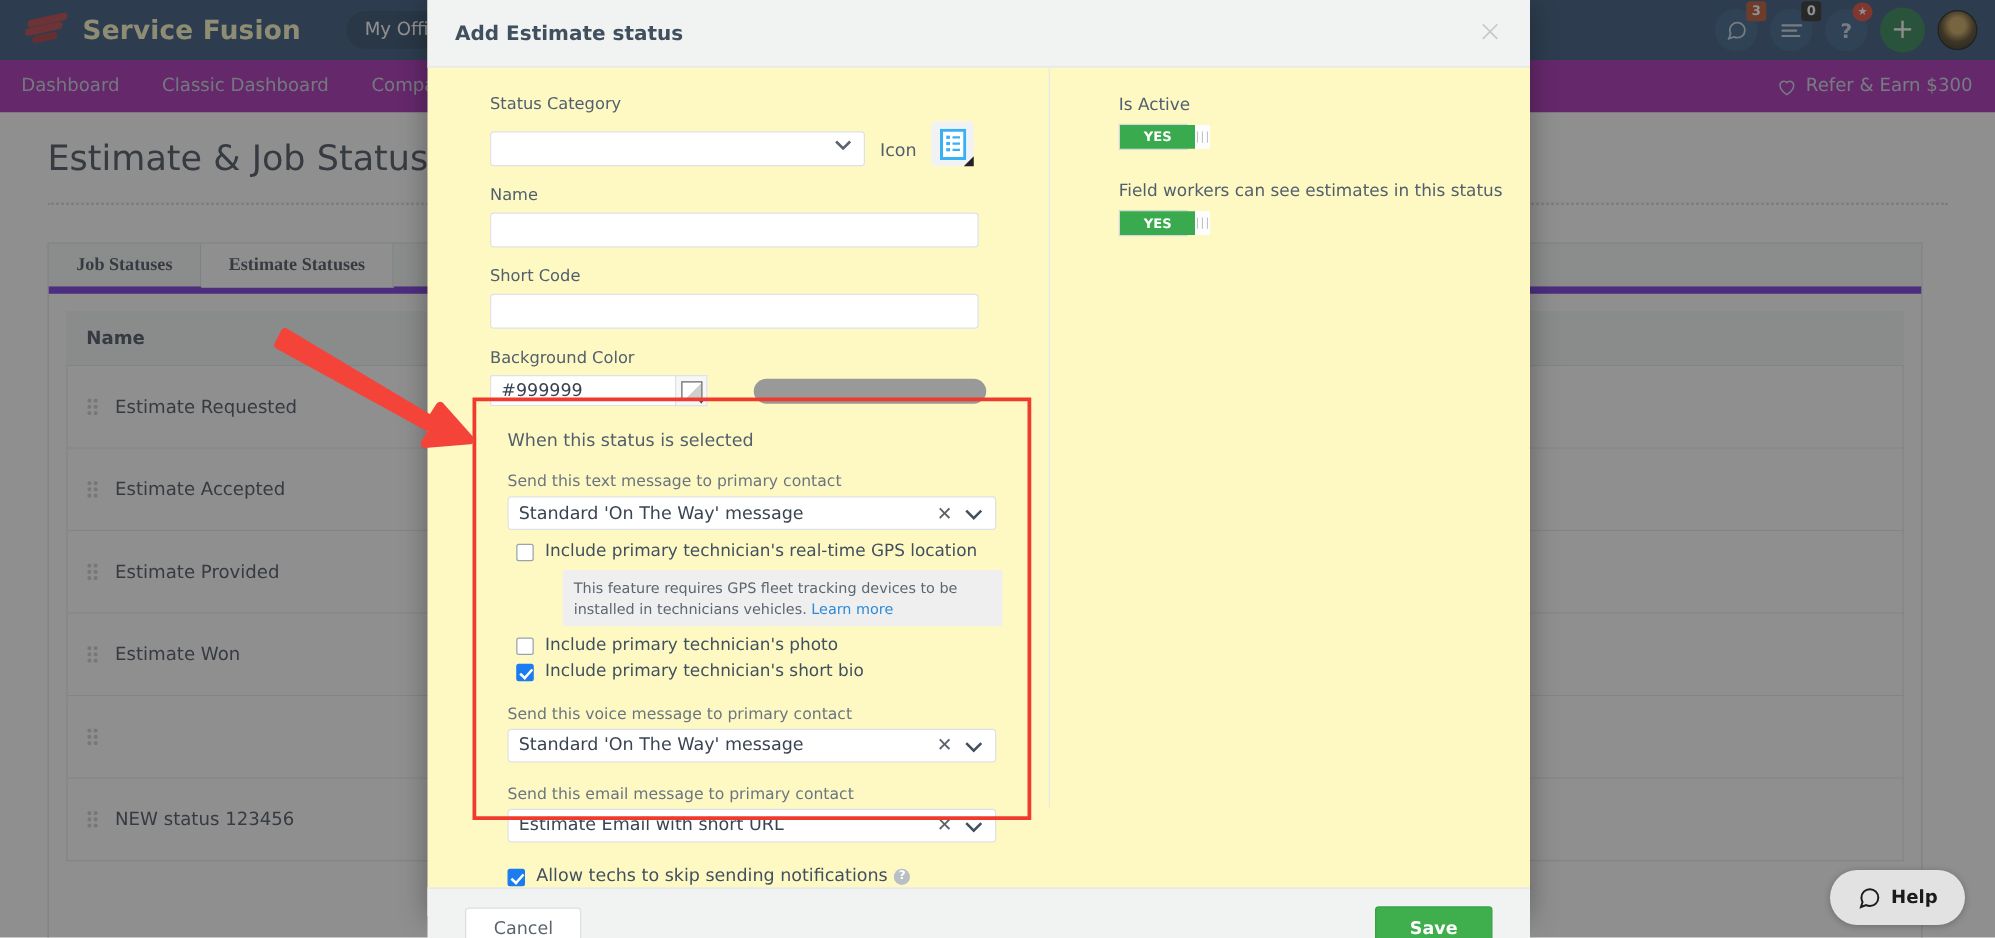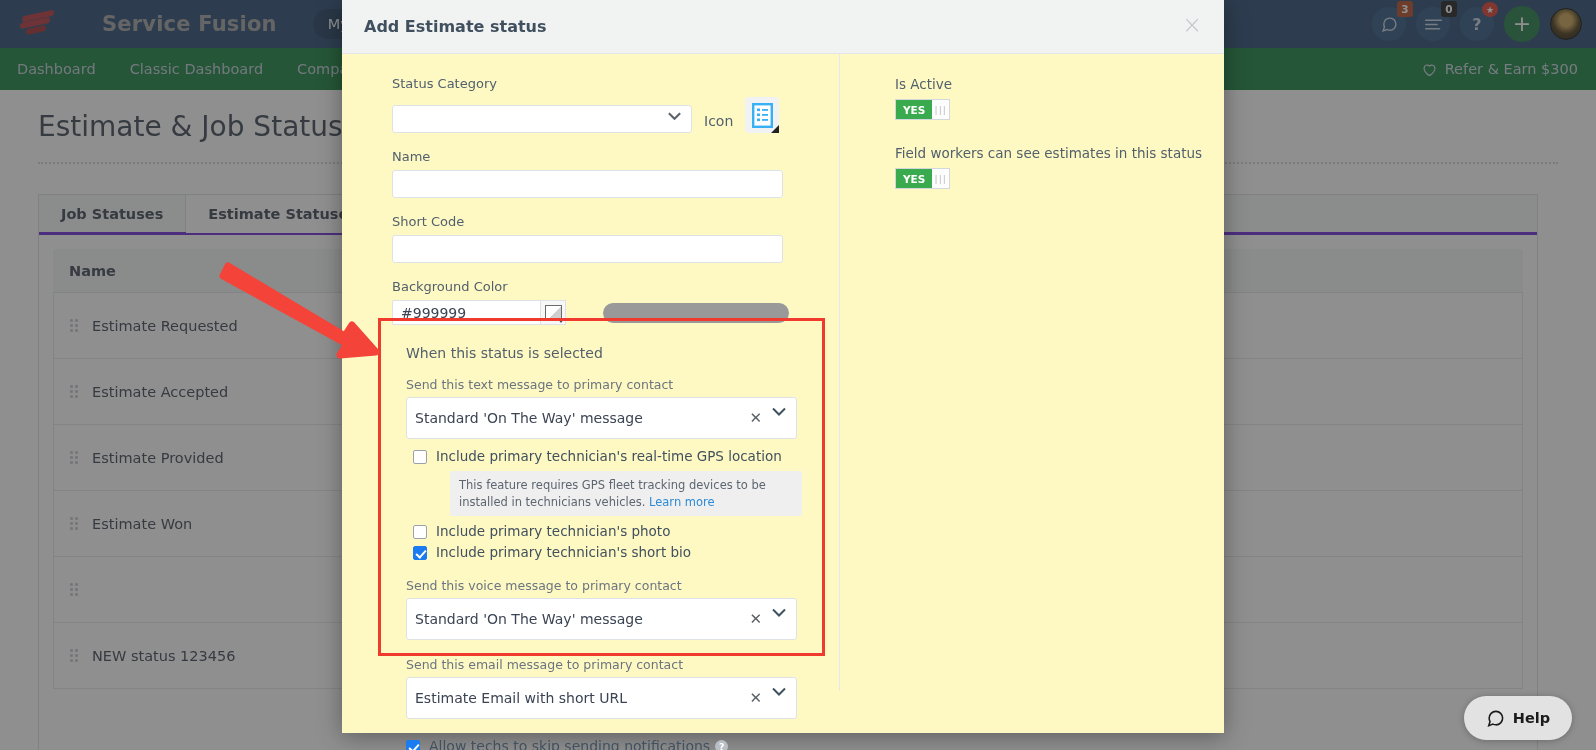--- a/index.html
+++ b/index.html
@@ -26,23 +26,22 @@
   .brand { display: flex; align-items: center; gap: 10px; margin-left: 20px; }
   .brand-logo { width: 36px; height: 30px; position: relative; }
   .brand-logo i {
     position: absolute; display: block; background: #b5333a;
     border-radius: 3px; transform: skewY(-12deg);
   }
   .brand-logo i:nth-child(1) { left: 2px;  top: 4px;  width: 32px; height: 6px; }
   .brand-logo i:nth-child(2) { left: 0px;  top: 11px; width: 30px; height: 6px; }
   .brand-logo i:nth-child(3) { left: 6px;  top: 18px; width: 20px; height: 6px; background:#9e2b30; }
   .brand-name {
-    color: #a3a3a3; font-size: 21px; font-weight: bold;
+    color: #fef9c3; font-size: 21px; font-weight: bold;
     letter-spacing: .2px;
-    margin-left: 36px;
   }
   .topnav { display: flex; align-items: center; gap: 4px; margin-left: 36px; }
   .topnav .item {
     color: #c4cfdd; font-size: 14.5px; padding: 7px 15px; border-radius: 16px;
     white-space: nowrap;
   }
   .topnav .item.active { background: #1d3c5e; color: #ffffff; }
 
   .topright {
     position: absolute; right: 14px; top: 0; height: 48px;
@@ -70,21 +69,21 @@
   }
   .avatar {
     width: 32px; height: 32px; border-radius: 50%;
     background: radial-gradient(circle at 50% 38%, #c9a050 0 26%, #4a3a17 55%, #141008 100%);
     border: 1px solid #0d0d0d;
   }
 
   
   .subbar {
     position: absolute; top: 48px; left: 0; width: 1596px; height: 42px;
-    background: #15803d;
+    background: #a21caf;
     display: flex; align-items: center;
   }
   .subbar .item { color: #c2cddb; font-size: 14.5px; padding: 0 17px; white-space: nowrap; }
   .subbar .refer {
     position: absolute; right: 18px; color: #c9d5e3; font-size: 14.5px;
     display: flex; align-items: center; gap: 7px;
   }
 
   
   .pagebody { position: absolute; top: 90px; left: 0; width: 1596px; height: 660px; background: #fff; }
@@ -99,21 +98,21 @@
   }
   .dotted-rule {
     position: absolute; left: 38px; top: 72px; width: 1520px;
     border-top: 2px dotted #cfd3d8;
   }
 
   .panel {
     position: absolute; left: 38px; top: 104px; width: 1500px; height: 586px;
     background: #fff; border: 1px solid #dcdfe3;
   }
-  .tabs { display: flex; height: 40px; border-bottom: 3px solid #6d28d9; }
+  .tabs { display: flex; height: 40px; border-bottom: 6px solid #6d28d9; font-family: Liberation Serif, serif; }
   .tab {
     padding: 0 22px; display: flex; align-items: center;
     font-size: 14.5px; font-weight: bold; color: #3b4453;
     border-right: 1px solid #dcdfe3; background: #f7f8f9;
   }
   .tab.active { background: #ffffff; border-bottom: 1px solid #fff; margin-bottom: -1px; }
   .tab.blank { flex: 1; border-right: none; background: #f7f8f9; }
 
   .grid-head {
     display: flex; align-items: center; height: 44px;
@@ -222,21 +221,21 @@
   
   .redbox {
     position: absolute; left: 378px; top: 318px; width: 447px; height: 338px;
     border: 3px solid #f03a2e; background: transparent; z-index: 70;
     pointer-events: none;
   }
   .grp { padding: 0; }
   .grp-title { font-size: 14px; color: #52606d; margin-bottom: 16px; }
   .grp label.sm { font-size: 12.5px; color: #6b7580; display: block; margin-bottom: 5px; }
   .sel2 {
-    width: 391px; height: 42px; border: 1px solid #dfe2e5; border-radius: 3px;
+    width: 391px; height: 27px; border: 1px solid #dfe2e5; border-radius: 3px;
     background: #fff; display: flex; align-items: center; padding: 0 8px;
     font-size: 14px; color: #3b4453; position: relative;
   }
   .sel2 .clr { position: absolute; right: 34px; color: #5a6268; font-size: 15px; }
   .sel2 .cv  { position: absolute; right: 10px; color: #41505f; font-size: 13px; }
 
   .chk-row { display: flex; align-items: flex-start; gap: 9px; margin: 9px 0 0 7px; }
   .cb {
     width: 14px; height: 14px; border: 1px solid #9aa3ab; border-radius: 2px;
     background: #fff; flex: none; margin-top: 2px;
@@ -260,21 +259,21 @@
     width: 13px; height: 13px; border-radius: 50%; background: #b9bfc5;
     color: #fff; font-size: 9.5px; font-weight: bold; margin-left: 5px;
     vertical-align: middle;
   }
 
   
   .rlabel { font-size: 13.5px; color: #52606d; margin-bottom: 7px; }
   .toggle { display: flex; width: 55px; height: 21px; border: 1px solid #d4d8dc; }
   .toggle .yes {
     background: #3aaa4e; color: #fff; font-size: 10.5px; font-weight: bold;
-    display: flex; align-items: center; justify-content: center; padding: 0 7px;
+    display: flex; align-items: center; justify-content: center; padding: 0 19px;
   }
   .toggle .knob {
     background: #fdfdfd; flex: 1; display: flex; align-items: center;
     justify-content: center; color: #b7bcc1; font-size: 9px; letter-spacing: 1px;
   }
 
   .modal-foot {
     height: 64px; background: #f1f3f3; border-top: 1px solid #e4e6e6;
     display: flex; align-items: center; justify-content: space-between;
     padding: 0 30px; flex: none;

